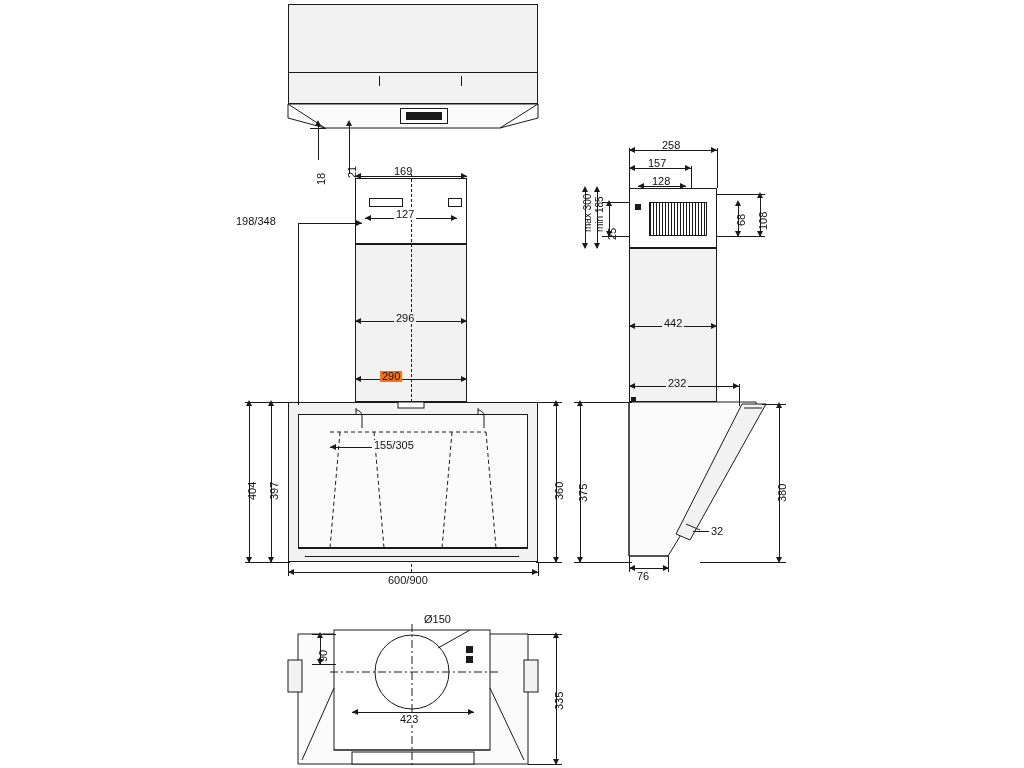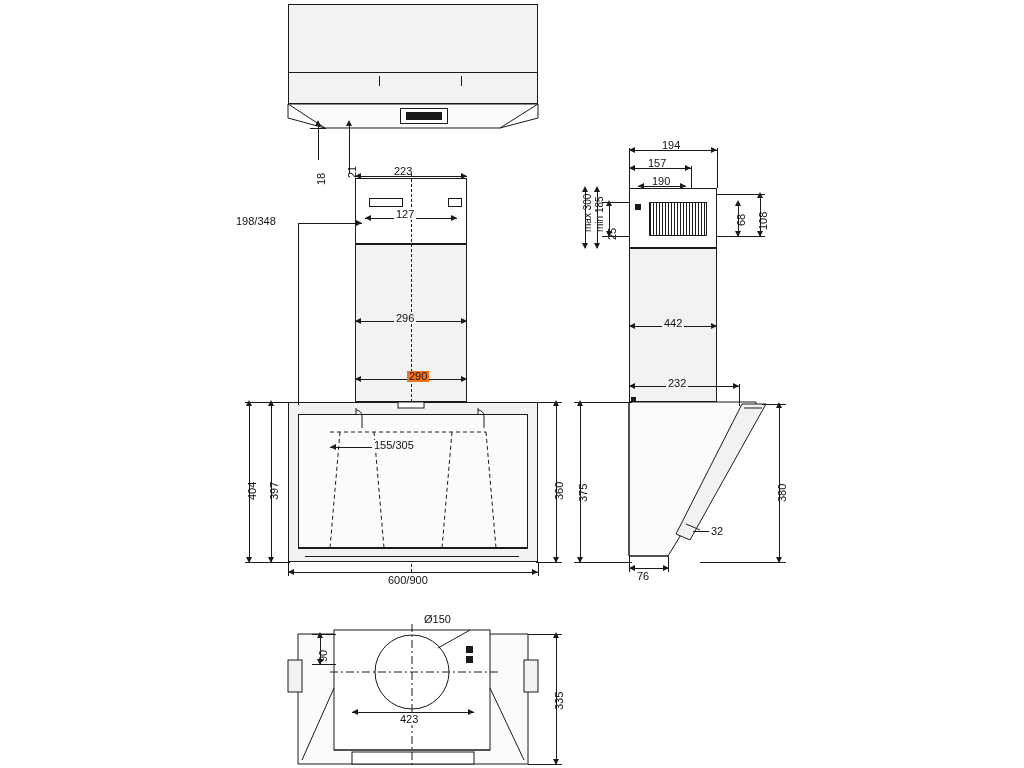--- a/index.html
+++ b/index.html
@@ -154,36 +154,36 @@
         <path d="M478 410 a6 6 0 0 1 6 6 l0 12"></path>
         <line x1="356" y1="408" x2="356" y2="414"></line>
         <line x1="478" y1="408" x2="478" y2="414"></line>
       </g>
       <rect x="398" y="402" width="26" height="6" fill="#ffffff" stroke="#1a1a1a" stroke-width="1"></rect>
     </svg>
 
     <div class="ln h" style="left:355px; top:176px; width:112px;"></div>
     <div class="arrow-l" style="left:355px; top:173px;"></div>
     <div class="arrow-r" style="left:461px; top:173px;"></div>
-    <div class="lbl" style="left:394px; top:166px;">223</div>
+    <div class="lbl" style="left:394px; top:166px;">169</div>
 
     <div class="ln h" style="left:365px; top:218px; width:92px;"></div>
     <div class="arrow-l" style="left:365px; top:215px;"></div>
     <div class="arrow-r" style="left:451px; top:215px;"></div>
     <div class="lbl" style="left:394px; top:209px; background:#fff; padding:0 2px;">127</div>
 
     <div class="ln h" style="left:355px; top:321px; width:112px;"></div>
     <div class="arrow-l" style="left:355px; top:318px;"></div>
     <div class="arrow-r" style="left:461px; top:318px;"></div>
     <div class="lbl" style="left:394px; top:313px; background:#f2f2f2; padding:0 2px;">296</div>
 
     <div class="ln h" style="left:355px; top:379px; width:112px;"></div>
     <div class="arrow-l" style="left:355px; top:376px;"></div>
     <div class="arrow-r" style="left:461px; top:376px;"></div>
-    <div class="lbl" style="left:407px; top:371px; background:#f97316; padding:0 2px;">290</div>
+    <div class="lbl" style="left:380px; top:371px; background:#f97316; padding:0 2px;">290</div>
 
     <div class="ln h" style="left:298px; top:223px; width:64px;"></div>
     <div class="arrow-r" style="left:356px; top:220px;"></div>
     <div class="lbl" style="left:236px; top:216px;">198/348</div>
     <div class="ln v" style="left:298px; top:223px; height:182px;"></div>
 
     <div class="ln h" style="left:330px; top:447px; width:52px;"></div>
     <div class="arrow-l" style="left:330px; top:444px;"></div>
     <div class="arrow-r" style="left:405px; top:444px;"></div>
     <div class="lbl" style="left:372px; top:440px; background:#fbfbfb; padding:0 2px;">155/305</div>
@@ -232,34 +232,34 @@
       <polygon points="742,404 766,404 690,540 676,534" fill="#f2f2f2" stroke="#1a1a1a" stroke-width="1"></polygon>
       <line x1="629" y1="402" x2="629" y2="556" stroke="#1a1a1a" stroke-width="1"></line>
       <line x1="629" y1="556" x2="668" y2="556" stroke="#1a1a1a" stroke-width="1"></line>
       <line x1="686" y1="524" x2="700" y2="530" stroke="#1a1a1a" stroke-width="1"></line>
       <line x1="744" y1="408" x2="762" y2="408" stroke="#1a1a1a" stroke-width="1"></line>
     </svg>
 
     <div class="ln h" style="left:629px; top:150px; width:88px;"></div>
     <div class="arrow-l" style="left:629px; top:147px;"></div>
     <div class="arrow-r" style="left:711px; top:147px;"></div>
-    <div class="lbl" style="left:662px; top:140px;">194</div>
+    <div class="lbl" style="left:662px; top:140px;">258</div>
     <div class="ln v" style="left:629px; top:148px; height:40px;"></div>
     <div class="ln v" style="left:717px; top:148px; height:40px;"></div>
 
     <div class="ln h" style="left:629px; top:168px; width:62px;"></div>
     <div class="arrow-l" style="left:629px; top:165px;"></div>
     <div class="arrow-r" style="left:685px; top:165px;"></div>
     <div class="lbl" style="left:648px; top:158px;">157</div>
     <div class="ln v" style="left:691px; top:166px; height:22px;"></div>
 
     <div class="ln h" style="left:638px; top:186px; width:48px;"></div>
     <div class="arrow-l" style="left:638px; top:183px;"></div>
     <div class="arrow-r" style="left:680px; top:183px;"></div>
-    <div class="lbl" style="left:652px; top:176px;">190</div>
+    <div class="lbl" style="left:652px; top:176px;">128</div>
 
     <div class="ln v" style="left:760px; top:194px; height:42px;"></div>
     <div class="arrow-u" style="left:757px; top:192px;"></div>
     <div class="arrow-d" style="left:757px; top:231px;"></div>
     <div class="lbl rot" style="left:758px; top:230px;">108</div>
     <div class="ln h" style="left:717px; top:194px; width:48px;"></div>
     <div class="ln h" style="left:717px; top:236px; width:48px;"></div>
 
     <div class="ln v" style="left:738px; top:202px; height:34px;"></div>
     <div class="arrow-u" style="left:735px; top:200px;"></div>

